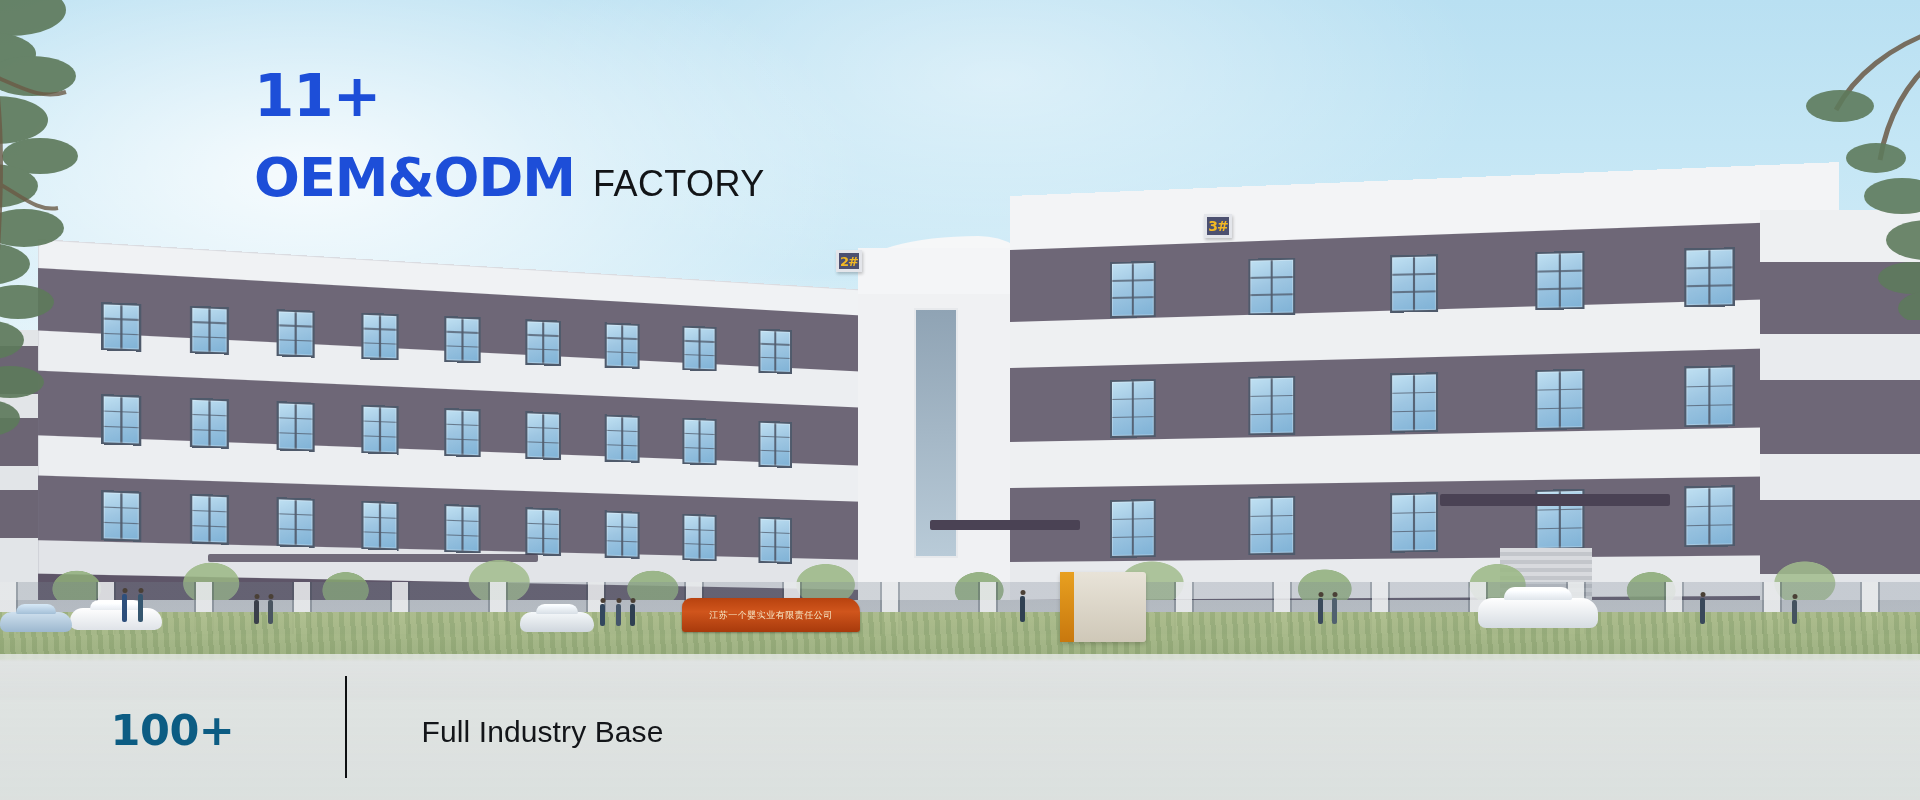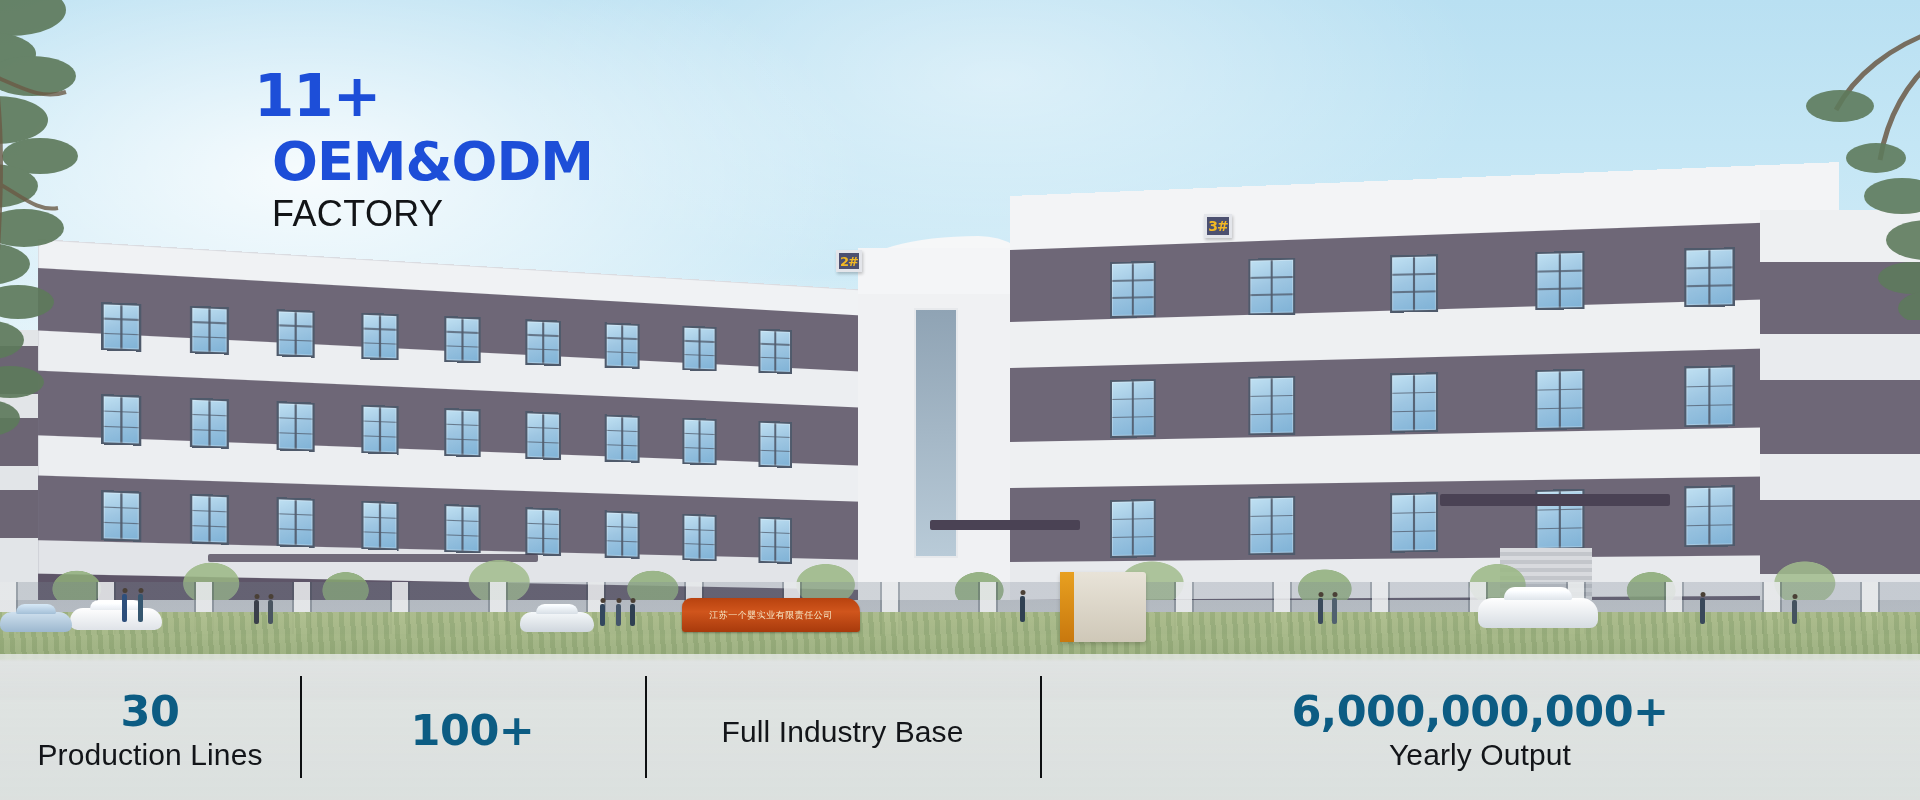--- a/index.html
+++ b/index.html
@@ -220,21 +220,21 @@
     box-shadow:0 2px 4px rgba(0,0,0,.18);
   }
   .guard-stripe{
     position:absolute; left:1060px; top:572px; width:14px; height:70px;
     background:linear-gradient(180deg,#e8a020,#c8780e);
   }
 
   
   .headline { position:absolute; left:254px; top:62px; }
   .hl-line { display:flex; align-items:baseline; white-space:nowrap; }
-  .hl-line + .hl-line { margin-top:0;flex-direction:column; }
+  .hl-line + .hl-line { margin-top:16px; }
   .hl-accent {
     color:#1d4ed8; font-weight:bold; font-size:58px; letter-spacing:-1px;
     font-family:"DejaVu Sans", sans-serif;
   }
   .hl-accent.big { font-size:54px; }
   .hl-rest {
     color:#121417; font-size:38px; letter-spacing:.4px; margin-left:18px;
     font-family:"Liberation Sans", sans-serif;
   }
   .hl-rest.sm { font-size:36px; }
@@ -427,29 +427,21 @@
     <div class="hl-line">
       <span class="hl-accent">11+</span>
     </div>
     <div class="hl-line">
       <span class="hl-accent big">OEM&amp;ODM</span>
       <span class="hl-rest sm">FACTORY</span>
     </div>
   </div>
 
   <div class="stats">
-    <div class="stat stat-0">
-      <div class="stat-value">30</div>
-      <div class="stat-label">Production Lines</div>
-    </div>
     <div class="stat stat-1">
       <div class="stat-value">100+</div>
     </div>
     <div class="stat stat-3">
       <div class="stat-label">Full Industry Base</div>
     </div>
-    <div class="stat stat-4">
-      <div class="stat-value">6,000,000,000+</div>
-      <div class="stat-label">Yearly Output</div>
-    </div>
   </div>
 
 </div>
 
 </body></html>

